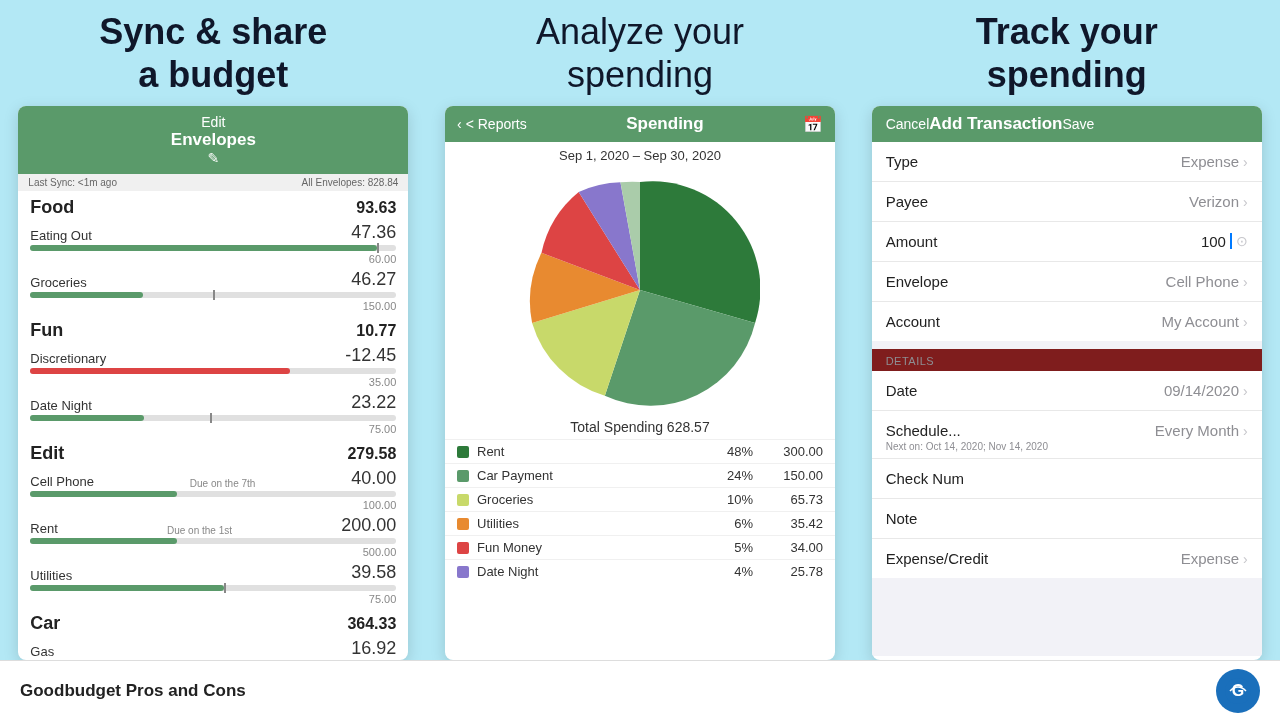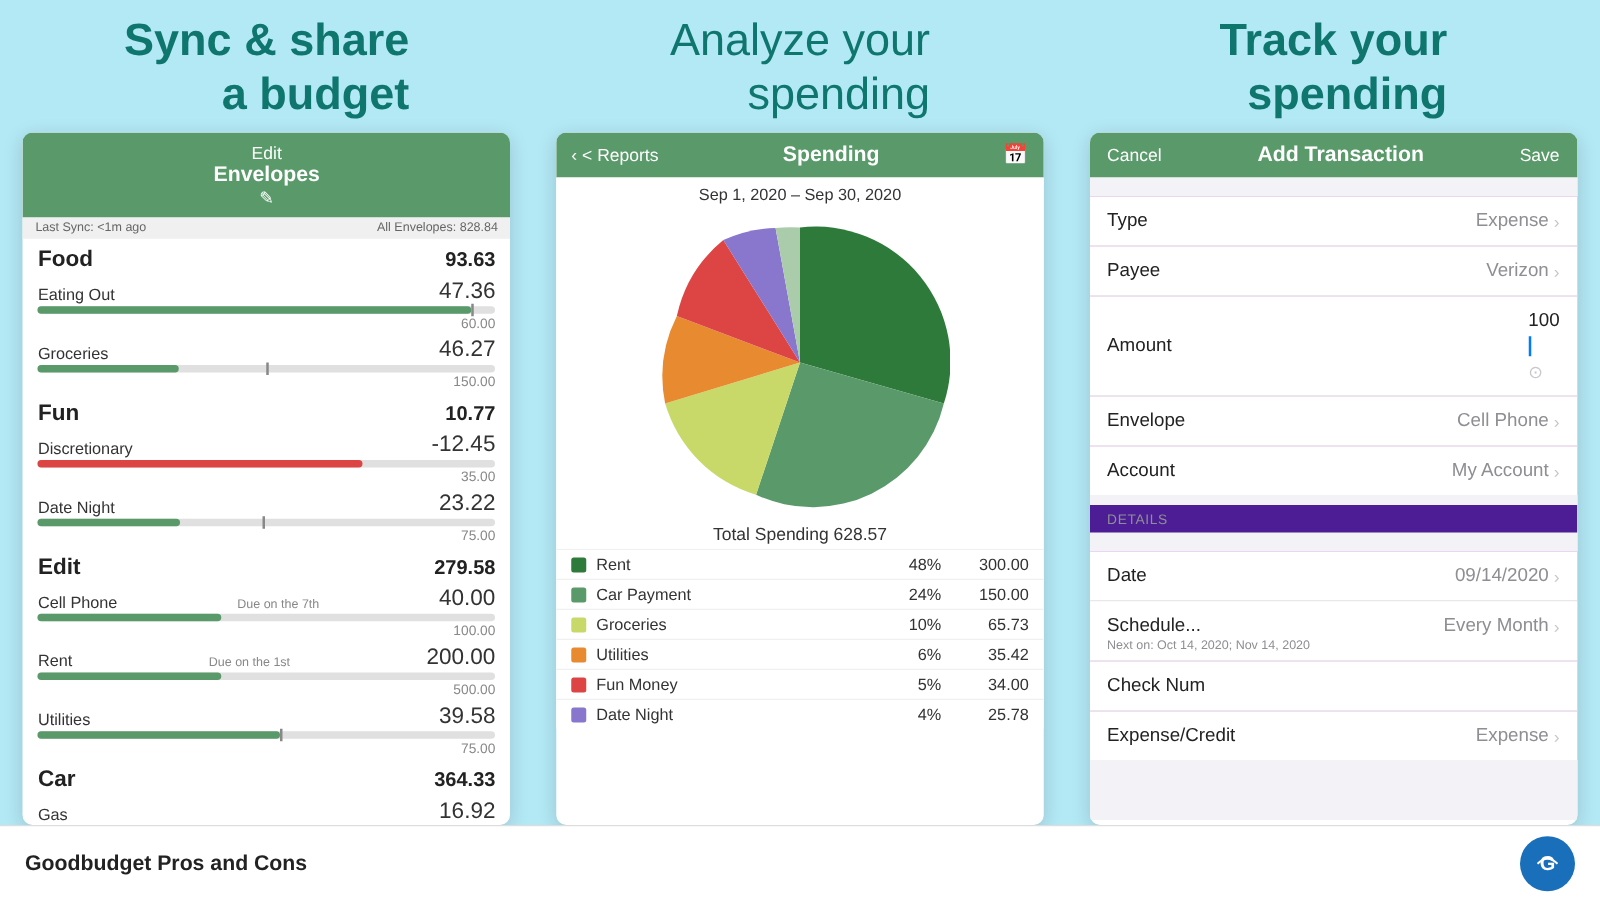--- a/index.html
+++ b/index.html
@@ -25,22 +25,22 @@
       display: flex;
       flex-direction: column;
       align-items: center;
       padding-top: 0;
       position: relative;
     }
 
     .panel-title {
       font-size: 36px;
       font-weight: 700;
-      color: #0f766e;
-      text-align: right;
+      color: #0f172a;
+      text-align: center;
       padding: 10px 20px 10px;
       line-height: 1.2;
     }
 
     .panel-title span {
       display: block;
     }
 
     .phone-frame {
       width: 390px;
@@ -217,59 +217,58 @@
     }
     .legend-name { flex: 1; font-size: 13px; color: #333; }
     .legend-pct { font-size: 13px; color: #333; margin-right: 20px; }
     .legend-amt { font-size: 13px; color: #333; min-width: 50px; text-align: right; }
 
     
     .add-trans-header {
       background: #5a9a6a;
       display: flex;
       align-items: center;
-      justify-content: space-between;
+      justify-content: flex-start;
       padding: 8px 14px;
       color: white;
     }
     .add-trans-cancel, .add-trans-save { font-size: 14px; color: white; }
     .add-trans-title { font-size: 17px; font-weight: 600; }
 
     .trans-content {
       background: #f2f2f7;
       height: calc(100% - 40px);
       overflow: hidden;
     }
 
     .trans-section {
-      background: #a21caf;
+      background: #84cc16;
       margin-bottom: 8px;
-      margin-top: 15px;
     }
     .trans-row {
       display: flex;
       align-items: center;
       justify-content: space-between;
       padding: 11px 14px;
       border-bottom: 1px solid #e8e8e8;
       background: white;
     }
     .trans-row:last-child { border-bottom: none; }
     .trans-label { font-size: 15px; color: #222; }
     .trans-value { font-size: 15px; color: #8e8e93; display: flex; align-items: center; gap: 4px; }
     .trans-chevron { color: #c7c7cc; font-size: 14px; }
-    .trans-amount-value { font-size: 15px; color: #222; display: flex; align-items: flex-start; gap: 4px; flex-direction: column; }
+    .trans-amount-value { font-size: 15px; color: #222; display: flex; align-items: flex-start; gap: 4px; }
     .trans-cursor { width: 2px; height: 16px; background: #007aff; display: inline-block; }
 
     .trans-section-header {
       padding: 6px 14px 4px;
       font-size: 11px;
       color: #8e8e93;
       letter-spacing: 0.5px;
-      background: #4c1d95;
+      background: #7f1d1d;
     }
 
     .trans-schedule-sub {
       font-size: 10px;
       color: #8e8e93;
       padding: 0 14px 6px;
       background: white;
     }
 
     
@@ -562,20 +561,24 @@
               <span class="trans-label">Schedule...</span>
               <span class="trans-value">Every Month <span class="trans-chevron">›</span></span>
             </div>
             <div class="trans-schedule-sub">Next on: Oct 14, 2020; Nov 14, 2020</div>
           </div>
           <div class="trans-row">
             <span class="trans-label">Check Num</span>
             <span class="trans-value"></span>
           </div>
           <div class="trans-row">
+            <span class="trans-label">Note</span>
+            <span class="trans-value"></span>
+          </div>
+          <div class="trans-row">
             <span class="trans-label">Expense/Credit</span>
             <span class="trans-value">Expense <span class="trans-chevron">›</span></span>
           </div>
         </div>
       </div>
     </div>
   </div>
 </div>
 
 <div class="bottom-bar">

